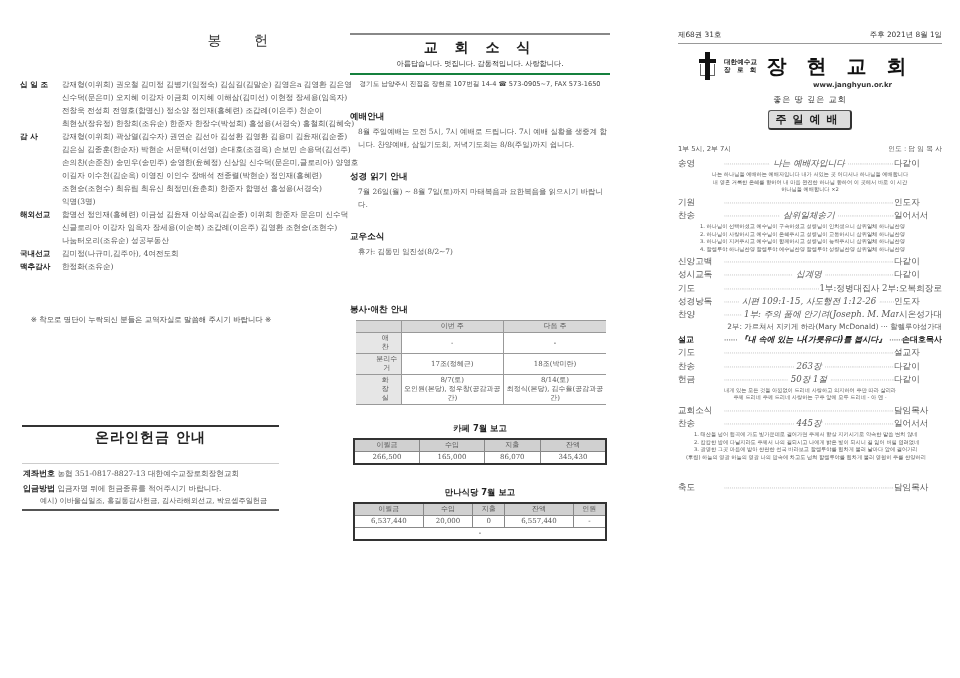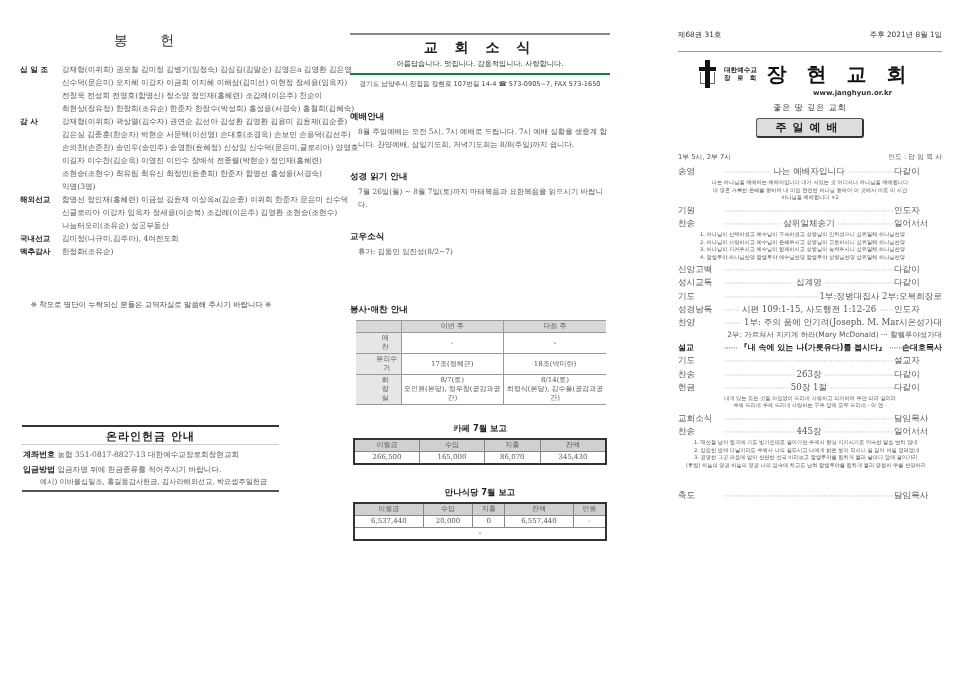--- a/index.html
+++ b/index.html
@@ -1,29 +1,29 @@
 <!DOCTYPE html>
 <html><head>
 <meta charset="utf-8">
 <style>
   * { box-sizing: border-box; margin: 0; padding: 0; }
   html, body { width: 960px; height: 678px; background: #ffffff; overflow: hidden; }
   body { font-family: "DejaVu Serif", "Liberation Serif", serif; color: #333; position: relative; }
 
   
   #col1 { position: absolute; left: 20px; top: 0; width: 262px; }
-  .col1-title { text-align: center; font-size: 14px; letter-spacing: 14px; margin-top: 32px; margin-bottom: 13px; color: #333; font-family: "DejaVu Sans", sans-serif; }
+  .col1-title { text-align: right; font-size: 14px; letter-spacing: 14px; margin-top: 32px; margin-bottom: 28px; color: #333; font-family: "DejaVu Sans", sans-serif; }
   .off-row { display: flex; font-size: 7.6px; line-height: 13px; }
   .off-label { width: 42px; flex-shrink: 0; font-weight: bold; color: #222; font-family: "DejaVu Sans", sans-serif; white-space: nowrap; }
   .off-names { flex: 1; color: #555; }
   .off-names div { white-space: nowrap; }
   .omission { text-align: center; font-size: 7.4px; color: #444; margin-top: 42px; font-family: "DejaVu Sans", sans-serif; }
 
   .online-box { position: absolute; left: 22px; top: 425px; width: 257px; border-top: 2px solid #333; border-bottom: 2px solid #555; }
-  .online-title { text-align: center; font-size: 11px; font-weight: bold; color: #222; padding: 2px 0 0; border-bottom: 1px solid #ccc; font-family: "DejaVu Sans", sans-serif; letter-spacing: 1px; }
+  .online-title { text-align: center; font-size: 14px; font-weight: bold; color: #222; padding: 2px 0 16px; border-bottom: 1px solid #ccc; font-family: "DejaVu Sans", sans-serif; letter-spacing: 1px; }
   .online-line { font-size: 7.6px; color: #555; padding: 0 0 0 1px; line-height: 12px; }
   .online-line b { color: #222; font-family: "DejaVu Sans", sans-serif; font-size: 8px; }
   .online-example { font-size: 7.2px; color: #555; padding-left: 18px; line-height: 11px; padding-bottom: 3px; }
 
   
   #col2 { position: absolute; left: 350px; top: 33px; width: 260px; }
   .news-box { border-top: 2px solid #888; }
   .news-title { text-align: center; font-size: 14px; letter-spacing: 6px; font-weight: bold; color: #222; margin-top: 4px; font-family: "DejaVu Sans", sans-serif; }
   .news-sub { text-align: center; font-size: 7.2px; color: #333; margin-top: 2px; padding-bottom: 4px; border-bottom: 2px solid #15803d; font-family: "DejaVu Sans", sans-serif; }
   .news-addr { text-align: center; font-size: 6.6px; color: #444; margin-top: 5px; font-family: "DejaVu Sans", sans-serif; }
@@ -38,40 +38,40 @@
   .vol-table tr > :first-child { border-left: none; }
   .vol-table tr > :last-child { border-right: none; }
 
   .rep-title { text-align: center; font-size: 8.4px; font-weight: bold; color: #222; margin-top: 18px; font-family: "DejaVu Sans", sans-serif; }
   .rep-table { width: 254px; margin-left: 3px; margin-top: 4px; border: 2px solid #333; }
   .rep-table th, .rep-table td { border: 1px solid #888; text-align: center; font-weight: normal; padding: 1px 2px; line-height: 9px; }
   .rep-table th { background: #d0d0d0; }
 
   
   #col3 { position: absolute; left: 678px; top: 30px; width: 264px; }
-  .c3-top { display: flex; justify-content: space-between; font-size: 7.4px; color: #333; padding-bottom: 11px; border-bottom: 1px solid #999; font-family: "DejaVu Sans", sans-serif; }
+  .c3-top { display: flex; justify-content: space-between; font-size: 7.4px; color: #333; padding-bottom: 3px; border-bottom: 1px solid #999; font-family: "DejaVu Sans", sans-serif; }
   .logo-row { display: flex; align-items: center; margin-top: 8px; margin-left: 20px; }
   .cross { position: relative; width: 20px; height: 28px; }
   .cross .v { position: absolute; left: 7px; top: 0; width: 5px; height: 28px; background: #111; }
   .cross .h { position: absolute; left: 1px; top: 7px; width: 17px; height: 4px; background: #111; }
   .cross .bk { position: absolute; left: 2px; top: 12px; width: 15px; height: 12px; border: 1px solid #666; border-top: none; }
   .denom { font-size: 6.6px; font-weight: bold; line-height: 8px; margin-left: 6px; color: #222; font-family: "DejaVu Sans", sans-serif; }
   .church-name { font-size: 20px; font-weight: bold; letter-spacing: 20px; margin-left: 8px; color: #111; font-family: "DejaVu Serif", serif; }
   .url { text-align: right; font-size: 7px; font-weight: bold; color: #333; margin-right: 50px; margin-top: 1px; font-family: "DejaVu Sans", sans-serif; }
   .motto { text-align: center; font-size: 8px; color: #333; margin-top: 5px; font-family: "DejaVu Sans", sans-serif; letter-spacing: 1px; }
-  .service-box { width: 108px; margin: 5px auto 0; background: #ddd; border: 1px solid #555; border-right: 2px solid #333; border-bottom: 2px solid #333; border-radius: 3px; text-align: center; font-size: 11px; font-weight: bold; letter-spacing: 6px; padding: 1px 0; color: #222; font-family: "DejaVu Sans", sans-serif; }
+  .service-box { width: 84px; margin: 5px auto 0; background: #ddd; border: 1px solid #555; border-right: 2px solid #333; border-bottom: 2px solid #333; border-radius: 3px; text-align: center; font-size: 11px; font-weight: bold; letter-spacing: 6px; padding: 1px 0; color: #222; font-family: "DejaVu Sans", sans-serif; }
 
   .meta-row { display: flex; justify-content: space-between; font-size: 6.8px; color: #555; margin-top: 14px; font-family: "DejaVu Sans", sans-serif; gap: 13px; }
   .order { margin-top: 3px; }
   .o-row { display: flex; align-items: baseline; font-size: 8.6px; color: #555; line-height: 12.2px; }
   .o-l { width: 46px; letter-spacing: 0; flex-shrink: 0; display: flex; justify-content: space-between; }
   .o-dots { flex: 1; overflow: hidden; white-space: nowrap; display: flex; align-items: baseline; }
   .o-dots .dl { flex: 1; overflow: hidden; white-space: nowrap; color: #888; font-size: 6px; letter-spacing: 0; }
   .o-dots .dl::after { content: "··································································································································"; }
-  .o-mid { padding: 0 3px; white-space: nowrap; }
+  .o-mid { padding: 0 3px; white-space: nowrap; font-style: italic; }
   .o-r { width: 48px; text-align: left; display: flex; justify-content: space-between; flex-shrink: 0; white-space: nowrap; }
   .o-r.wide { width: auto; }
   .o-row.bold { color: #222; font-weight: bold; font-family: "DejaVu Sans", sans-serif; font-size: 8px; }
   .lyrics { font-size: 5.2px; color: #555; text-align: center; line-height: 7.5px; font-family: "DejaVu Sans", sans-serif; margin: 1px 0 2px; }
   .lyrics.left { text-align: left; padding-left: 22px; }
   .sub-line { font-size: 7.4px; color: #555; text-align: right; line-height: 11px; white-space: nowrap; font-family: "DejaVu Sans", sans-serif; }
 </style>
 </head>
 <body>
 

